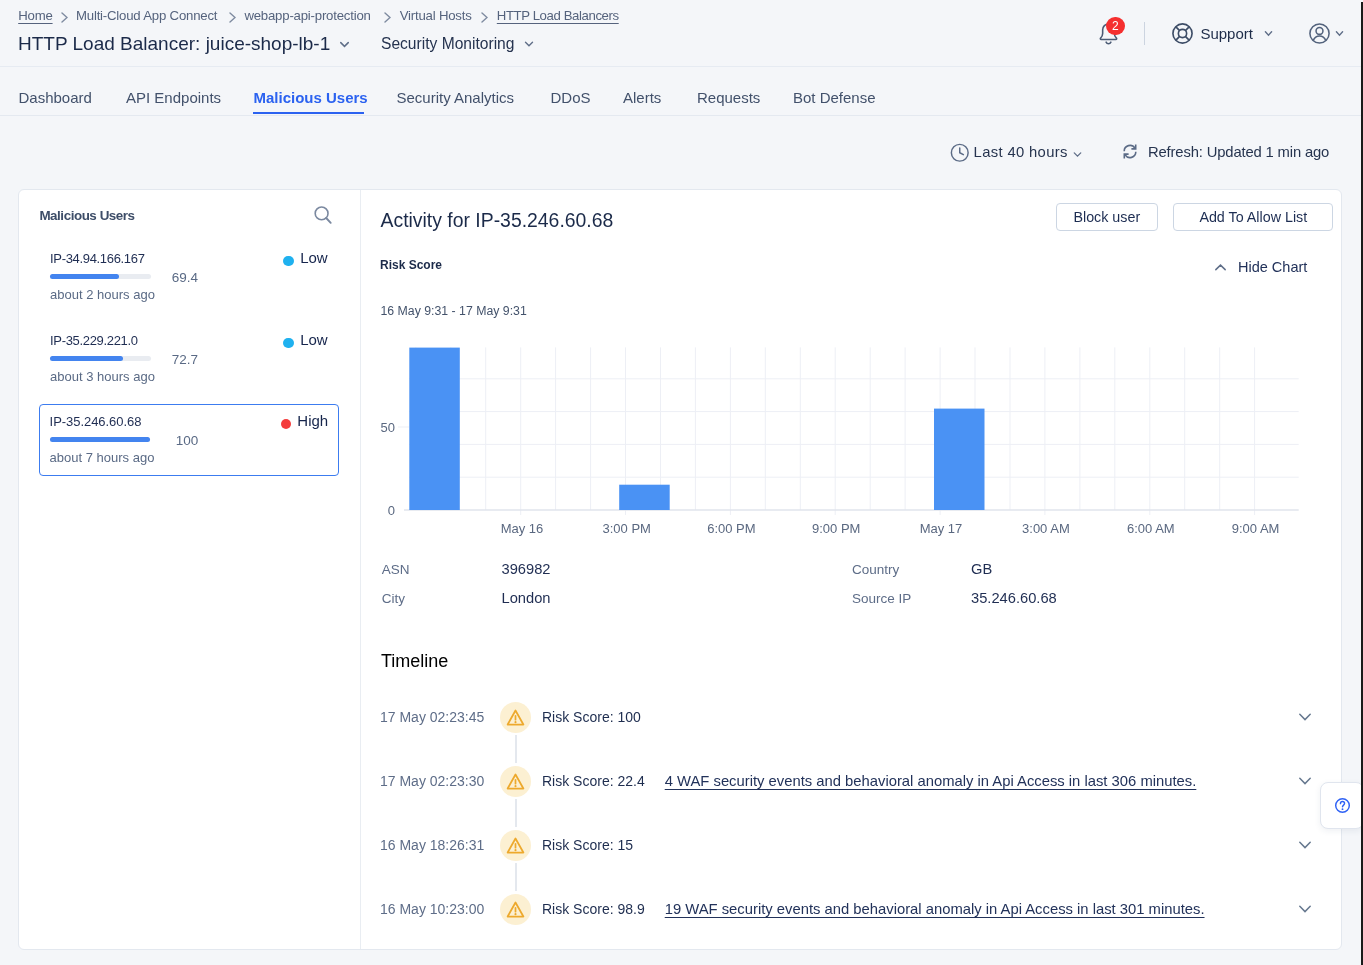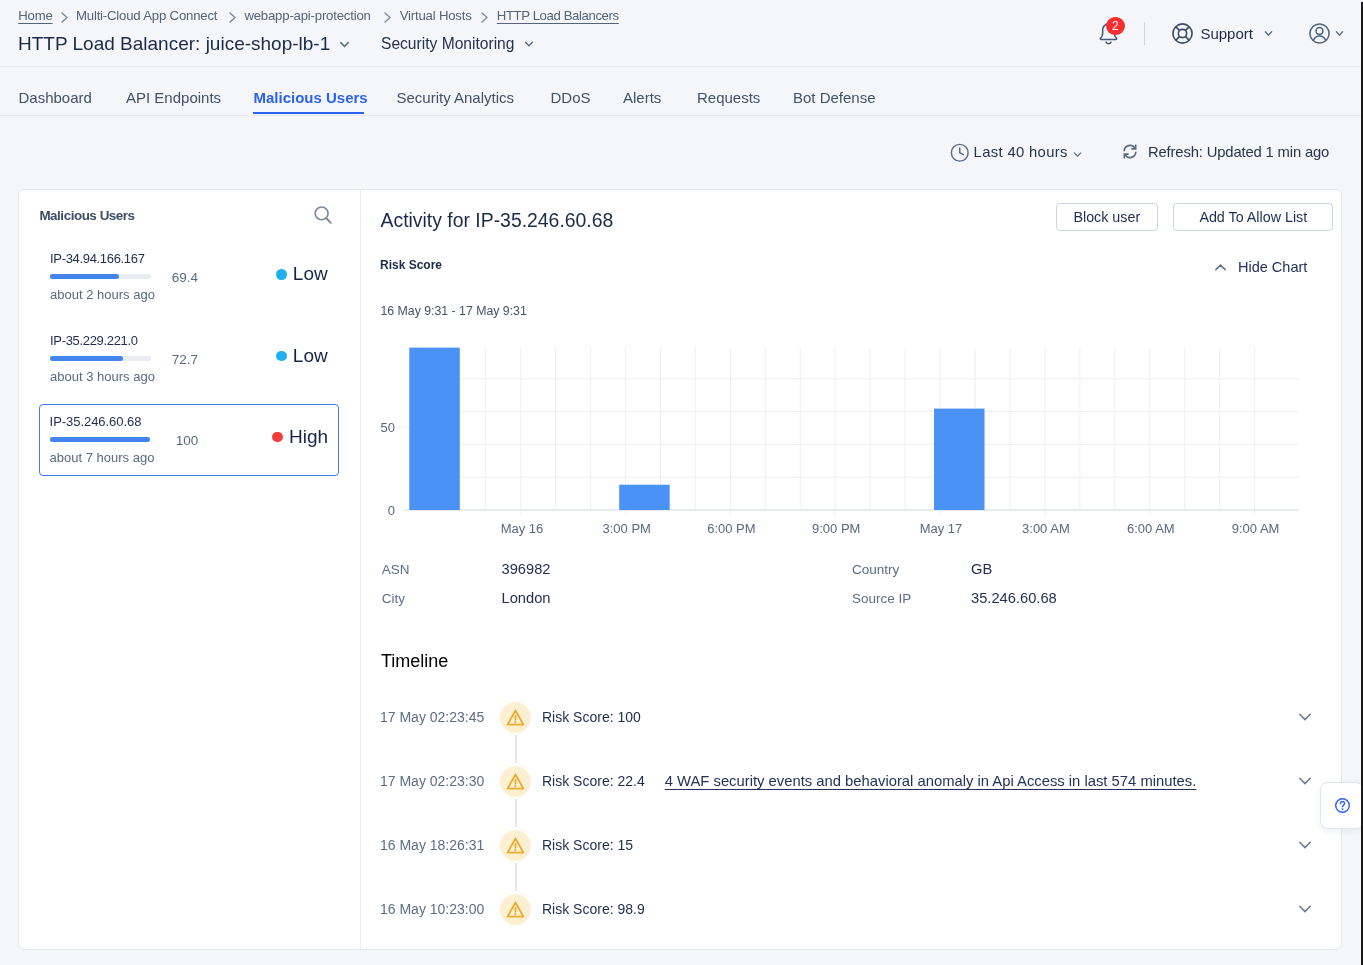--- a/index.html
+++ b/index.html
@@ -21,21 +21,21 @@
 .tabs-line { position:absolute; left:0; top:114.5px; width:1363px; height:1px; background:#e4e9f0; }
 
 
 .card { position:absolute; left:17.5px; top:188.5px; width:1324px; height:761px; background:#fff; border:1px solid #e3e8ef; border-radius:6px; }
 .side-div { position:absolute; left:359.5px; top:189.5px; width:1px; height:759px; background:#e9edf2; }
 
 .side-title { position:absolute; left:39.4px; top:207.5px; font-size:13.4px; letter-spacing:-0.45px; font-weight:700; color:#3d4d68; }
 .mu-item { position:absolute; left:38.7px; width:300px; height:72px; border-radius:4px; }
 .mu-item.sel { border:1.5px solid #3c7cf0; }
 .mu-ip { position:absolute; left:11.4px; top:11px; font-size:13px; letter-spacing:-0.33px; color:#1f2d52; }
-.mu-right { position:absolute; right:11px; top:9px; display:flex; align-items:center; font-size:19px; color:#16254c;margin-top:14px; }
+.mu-right { position:absolute; right:11px; top:9px; display:flex; align-items:flex-end; font-size:15px; color:#16254c; }
 .dot { width:10.4px; height:10.4px; border-radius:50%; margin-right:6.3px; }
 .dot.low { background:#1fb1ef; }
 .dot.high { background:#f43c3c; }
 .mu-bar { position:absolute; left:11.4px; top:33.6px; width:100.7px; height:5px; border-radius:2.5px; background:#e9ecf1; }
 .mu-fill { height:5px; border-radius:2.5px; background:#4384ef; }
 .mu-val { position:absolute; left:133px; top:29.5px; font-size:13.5px; color:#5a6a85; }
 .mu-ago { position:absolute; left:11.4px; top:47px; font-size:13px; color:#5a6a85; }
 
 
 .act-title { position:absolute; left:380.5px; top:209px; font-size:19.4px; color:#1b2a49; }
@@ -278,21 +278,21 @@
 <div class="tl-row" style="top:765px;">
   <div class="tl-time">17 May 02:23:30</div>
   <div class="tl-icon">
       <svg width="21" height="21" viewBox="0 0 24 24">
         <path d="M12 4 L21 20 L3 20 Z" fill="none" stroke="#eda92d" stroke-width="2" stroke-linejoin="round"></path>
         <line x1="12" y1="10" x2="12" y2="14.5" stroke="#eda92d" stroke-width="2" stroke-linecap="round"></line>
         <circle cx="12" cy="17.3" r="1.2" fill="#eda92d"></circle>
       </svg>
     </div>
   <div class="tl-risk">Risk Score: 22.4</div>
-  <div class="tl-link">4 WAF security events and behavioral anomaly in Api Access in last 574 minutes.</div>
+  <div class="tl-link">4 WAF security events and behavioral anomaly in Api Access in last 306 minutes.</div>
 </div>
 <div class="tl-conn" style="top:799px;height:28px;"></div>
 <div class="tl-row" style="top:829px;">
   <div class="tl-time">16 May 18:26:31</div>
   <div class="tl-icon">
       <svg width="21" height="21" viewBox="0 0 24 24">
         <path d="M12 4 L21 20 L3 20 Z" fill="none" stroke="#eda92d" stroke-width="2" stroke-linejoin="round"></path>
         <line x1="12" y1="10" x2="12" y2="14.5" stroke="#eda92d" stroke-width="2" stroke-linecap="round"></line>
         <circle cx="12" cy="17.3" r="1.2" fill="#eda92d"></circle>
       </svg>
@@ -303,20 +303,21 @@
 <div class="tl-row" style="top:893px;">
   <div class="tl-time">16 May 10:23:00</div>
   <div class="tl-icon">
       <svg width="21" height="21" viewBox="0 0 24 24">
         <path d="M12 4 L21 20 L3 20 Z" fill="none" stroke="#eda92d" stroke-width="2" stroke-linejoin="round"></path>
         <line x1="12" y1="10" x2="12" y2="14.5" stroke="#eda92d" stroke-width="2" stroke-linecap="round"></line>
         <circle cx="12" cy="17.3" r="1.2" fill="#eda92d"></circle>
       </svg>
     </div>
   <div class="tl-risk">Risk Score: 98.9</div>
+  <div class="tl-link">19 WAF security events and behavioral anomaly in Api Access in last 301 minutes.</div>
 </div>
 
 <svg class="tl-chev" width="16" height="16" viewBox="0 0 16 16" style="top:709px;">
     <path d="M2.8 5.3 L8 10.6 L13.2 5.3" fill="none" stroke="#66788f" stroke-width="1.5" stroke-linecap="round"></path>
   </svg>
 <svg class="tl-chev" width="16" height="16" viewBox="0 0 16 16" style="top:773px;">
     <path d="M2.8 5.3 L8 10.6 L13.2 5.3" fill="none" stroke="#66788f" stroke-width="1.5" stroke-linecap="round"></path>
   </svg>
 <svg class="tl-chev" width="16" height="16" viewBox="0 0 16 16" style="top:837px;">
     <path d="M2.8 5.3 L8 10.6 L13.2 5.3" fill="none" stroke="#66788f" stroke-width="1.5" stroke-linecap="round"></path>

